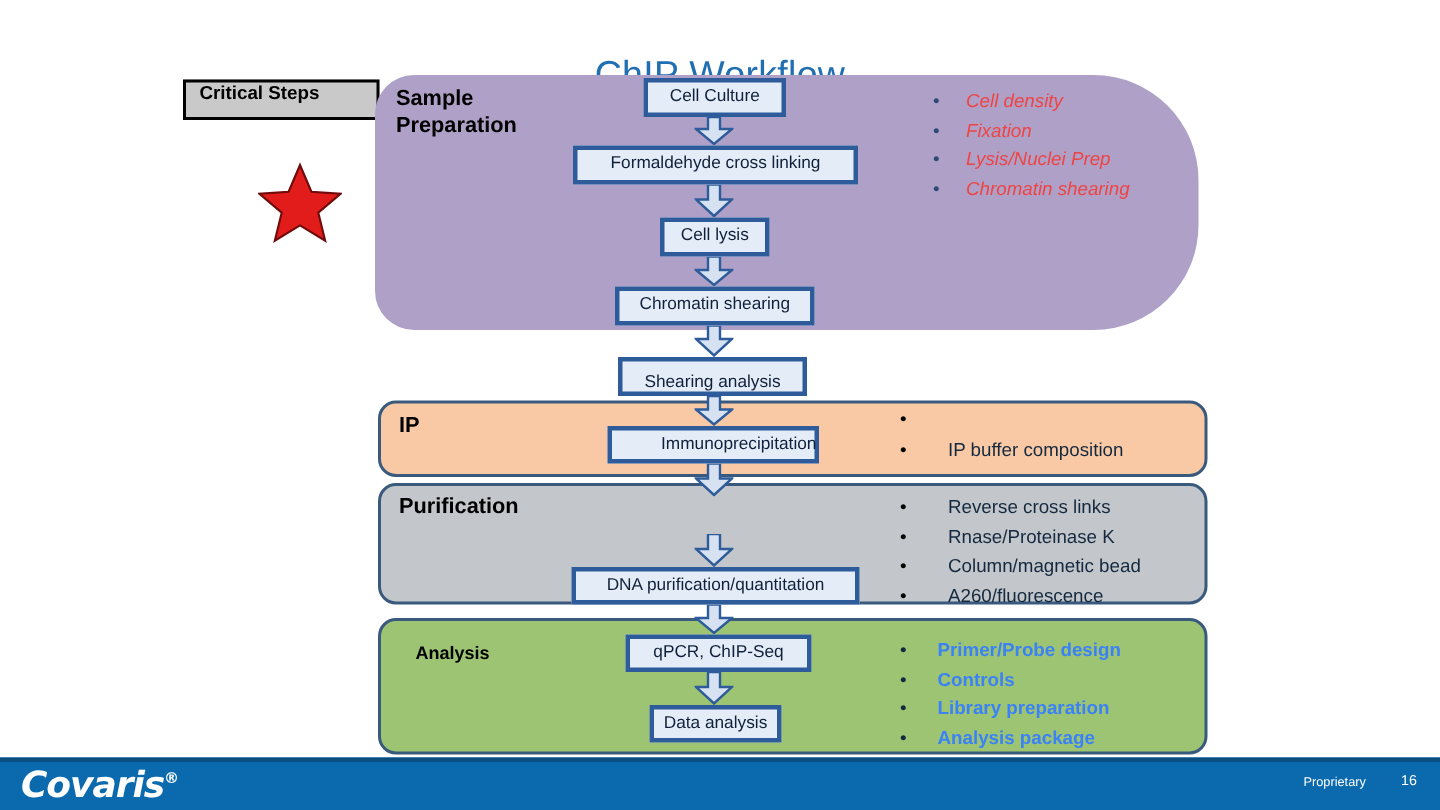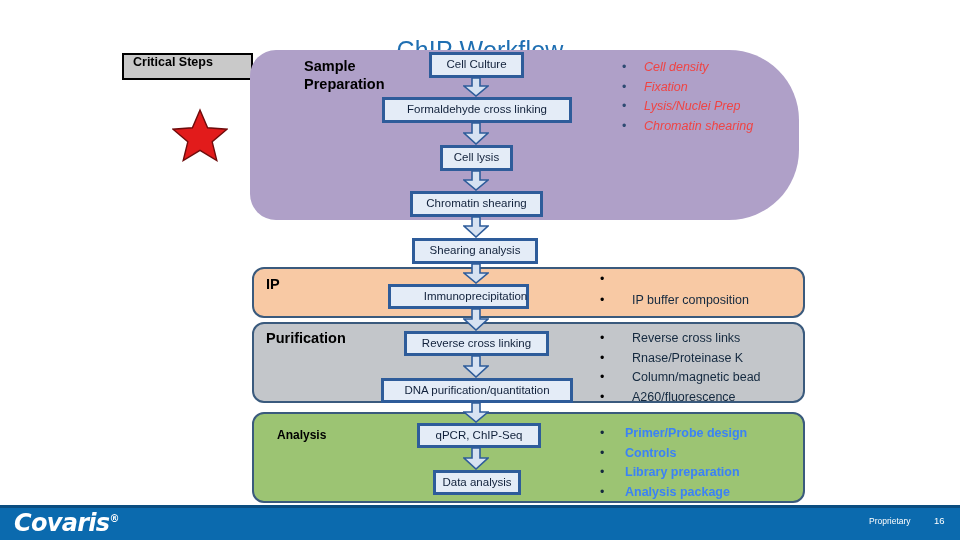--- a/index.html
+++ b/index.html
@@ -72,43 +72,43 @@
   }
 
   
   .stage-label{
     position:absolute;
     font-weight:bold;
     color:#000000;
     white-space:nowrap;
     line-height:1.22;
   }
-  .lbl-prep{left:264px;top:58px;font-size:14.5px;width:110px;margin-left:40px;}
+  .lbl-prep{left:264px;top:58px;font-size:14.5px;width:110px;}
   .lbl-ip  {left:266px;top:276px;font-size:14.5px;}
   .lbl-pur {left:266px;top:330px;font-size:14.5px;}
   .lbl-ana {left:277px;top:428px;font-size:12px;}
 
   
   .pbox{
     position:absolute;
     background:#E4ECF7;
     border:3px solid #2E5C9A;
     box-sizing:border-box;
     display:flex;align-items:center;justify-content:center;
     color:#10203A;
     white-space:nowrap;
   }
   .pbox span{display:block;line-height:1;}
 
   .b-cellculture {left:429px;top:52px;width:95px;height:26px;font-size:11.5px;}
   .b-formaldehyde{left:382px;top:97px;width:190px;height:26px;font-size:11.5px;}
   .b-celllysis   {left:440px;top:145px;width:73px;height:26px;font-size:11.5px;}
   .b-chromatin   {left:410px;top:191px;width:133px;height:26px;font-size:11.5px;}
-  .b-shearing    {left:412px;top:238px;width:126px;height:26px;font-size:11.5px;}
-  .b-ip          {left:388px;top:284px;width:141px;height:25px;font-size:11.5px;padding-left:34px;}
+  .b-shearing    {left:412px;top:238px;width:126px;height:26px;font-size:11.5px;align-items:flex-end;}
+  .b-ip          {left:405px;top:284px;width:141px;height:25px;font-size:11.5px;padding-left:34px;}
   .b-reverse     {left:404px;top:331px;width:145px;height:25px;font-size:11.5px;}
   .b-dnapur      {left:381px;top:378px;width:192px;height:25px;font-size:11.5px;}
   .b-qpcr        {left:417px;top:423px;width:124px;height:25px;font-size:11.5px;}
   .b-dataanalysis{left:433px;top:470px;width:88px;height:25px;font-size:11.5px;}
 
   
   .arrow{position:absolute;width:26px;}
   .a1{left:463px;top:78px;height:19px;}
   .a2{left:463px;top:123px;height:22px;}
   .a3{left:463px;top:171px;height:20px;}
@@ -256,23 +256,20 @@
     </div>
   <div class="pbox b-chromatin">
     <span>Chromatin shearing</span>
     </div>
   <div class="pbox b-shearing">
     <span>Shearing analysis</span>
     </div>
   <div class="pbox b-ip">
     <span>Immunoprecipitation</span>
     </div>
-  <div class="pbox b-reverse">
-    <span>Reverse cross linking</span>
-    </div>
   <div class="pbox b-dnapur">
     <span>DNA purification/quantitation</span>
     </div>
   <div class="pbox b-qpcr">
     <span>qPCR, ChIP-Seq</span>
     </div>
   <div class="pbox b-dataanalysis">
     <span>Data analysis</span>
     </div>
 

